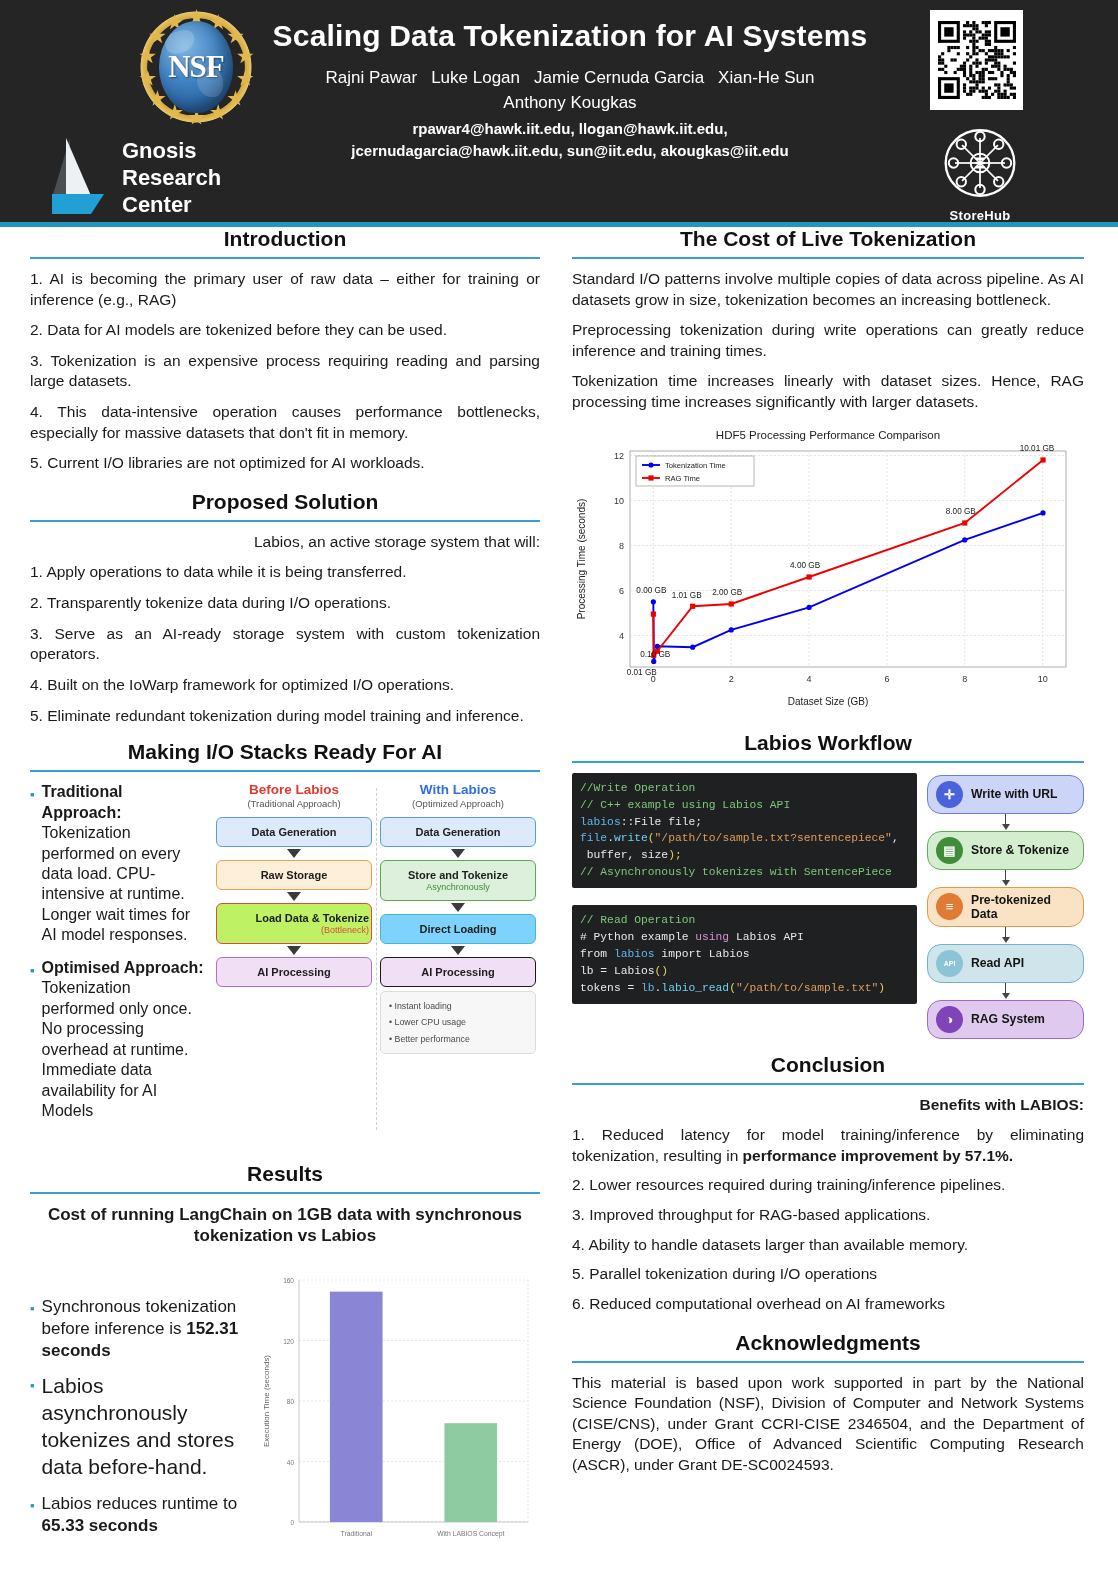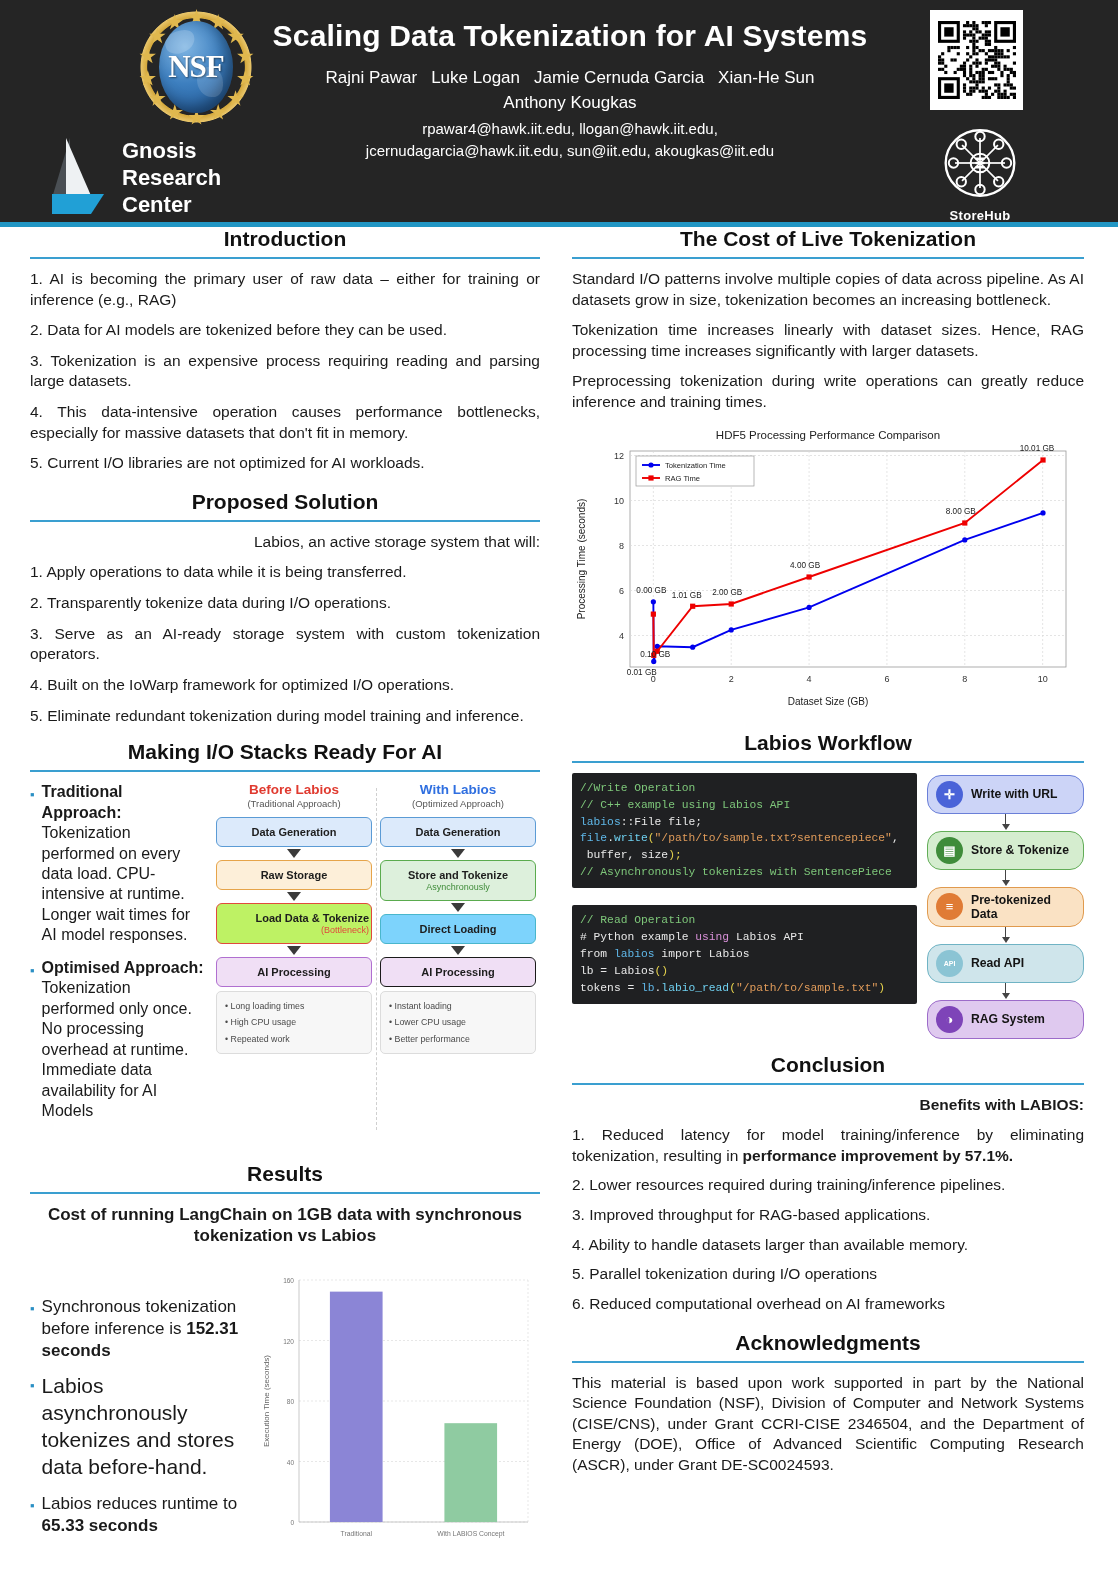--- a/index.html
+++ b/index.html
@@ -36,21 +36,21 @@
     border-left:18px solid transparent;border-right:0 solid transparent;border-bottom:60px solid #4a4f54;}
   .gm-b{position:absolute;left:14px;top:0;width:0;height:0;
     border-left:0 solid transparent;border-right:26px solid transparent;border-bottom:60px solid #eef1f3;}
   .gm-c2{position:absolute;left:0;top:56px;width:52px;height:20px;background:#21a0d6;
     clip-path:polygon(0 0,100% 0,75% 100%,0 100%);}
   .gnosis-name{font-size:22px;font-weight:bold;color:#ffffff;line-height:1.22;margin-left:6px;}
   .hdr-center{position:absolute;left:250px;top:18px;width:640px;text-align:center;color:#fff;}
   .poster-title{font-size:30px;font-weight:bold;line-height:1.2;margin:0 0 12px 0;letter-spacing:.2px;}
   .authors{font-size:17px;line-height:1.45;margin:0;}
   .author-sp{display:inline-block;width:14px;}
-  .emails{font-size:15px;line-height:1.42;margin-top:3px;}
+  .emails{font-size:15px;line-height:1.42;margin-top:3px;font-weight:bold;}
   .hdr-right{position:absolute;left:930px;top:10px;width:100px;text-align:center;}
   .qr-box{width:93px;height:100px;background:#fff;padding:0;display:flex;align-items:center;justify-content:center;}
   .qr{width:78px;height:78px;}
   .storehub{margin-top:14px;}
   .sh-label{font-size:13px;font-weight:bold;color:#fff;margin-top:2px;letter-spacing:.3px;}
 
   
   .body-wrap{position:absolute;left:0;top:227px;width:1010px;height:1351px;}
   .col{position:absolute;top:0;}
   .col-left{left:30px;width:510px;}
@@ -470,25 +470,20 @@
                 <div class="arrow"></div>
                 <div class="fbox" style="background: #bef264; border-color: rgb(224, 74, 60); text-align: right;">
                   <div class="fbox-t">Load Data &amp; Tokenize</div>
                   <div class="fbox-s" style="color: rgb(224, 74, 60);">(Bottleneck)</div>
                 </div>
                 <div class="arrow"></div>
                 <div class="fbox" style="background: rgb(240, 223, 245); border-color: rgb(176, 111, 208);">
                   <div class="fbox-t">AI Processing</div>
                 </div>
               </div>
-            <div class="fnote" id="before-notes">
-                <div>• Long loading times</div>
-                <div>• High CPU usage</div>
-                <div>• Repeated work</div>
-              </div>
           </div>
           <div class="fcol">
             <div class="fcol-head with">With Labios</div>
             <div class="fcol-sub">(Optimized Approach)</div>
             <div id="with-boxes">
                 <div class="fbox" style="background: rgb(220, 234, 251); border-color: rgb(91, 155, 213);">
                   <div class="fbox-t">Data Generation</div>
                 </div>
                 <div class="arrow"></div>
                 <div class="fbox" style="background: rgb(221, 240, 220); border-color: rgb(90, 171, 78);">
@@ -560,22 +555,22 @@
 
   </div>
 
   <div class="col col-right">
 
     <div>
       <div class="sec-title">The Cost of Live Tokenization</div>
       <div class="sec-rule"></div>
       <div id="cost-paras">
           <div class="ptxt">Standard I/O patterns involve multiple copies of data across pipeline. As AI datasets grow in size, tokenization becomes an increasing bottleneck.</div>
+          <div class="ptxt">Preprocessing tokenization during write operations can greatly reduce inference and training times.</div>
           <div class="ptxt">Tokenization time increases linearly with dataset sizes. Hence, RAG processing time increases significantly with larger datasets.</div>
-          <div class="ptxt">Preprocessing tokenization during write operations can greatly reduce inference and training times.</div>
         </div>
       <div class="chart-card">
         <svg width="512" height="290" viewBox="0 0 512 290" id="linechart">
             <text x="256" y="16" text-anchor="middle" font-size="11.5" fill="#222" font-family="Liberation Sans, sans-serif">HDF5 Processing Performance Comparison</text>
             <rect x="58" y="28" width="436" height="216" fill="#fff" stroke="#999" stroke-width="0.8"></rect>
             <line x1="81.35714285714286" y1="28" x2="81.35714285714286" y2="244" stroke="#d9d9d9" stroke-width="0.7" stroke-dasharray="2,2"></line>
             <text x="81.35714285714286" y="259" text-anchor="middle" font-size="9" fill="#333" font-family="Liberation Sans, sans-serif">0</text>
             <line x1="159.21428571428572" y1="28" x2="159.21428571428572" y2="244" stroke="#d9d9d9" stroke-width="0.7" stroke-dasharray="2,2"></line>
             <text x="159.21428571428572" y="259" text-anchor="middle" font-size="9" fill="#333" font-family="Liberation Sans, sans-serif">2</text>
             <line x1="237.07142857142856" y1="28" x2="237.07142857142856" y2="244" stroke="#d9d9d9" stroke-width="0.7" stroke-dasharray="2,2"></line>

